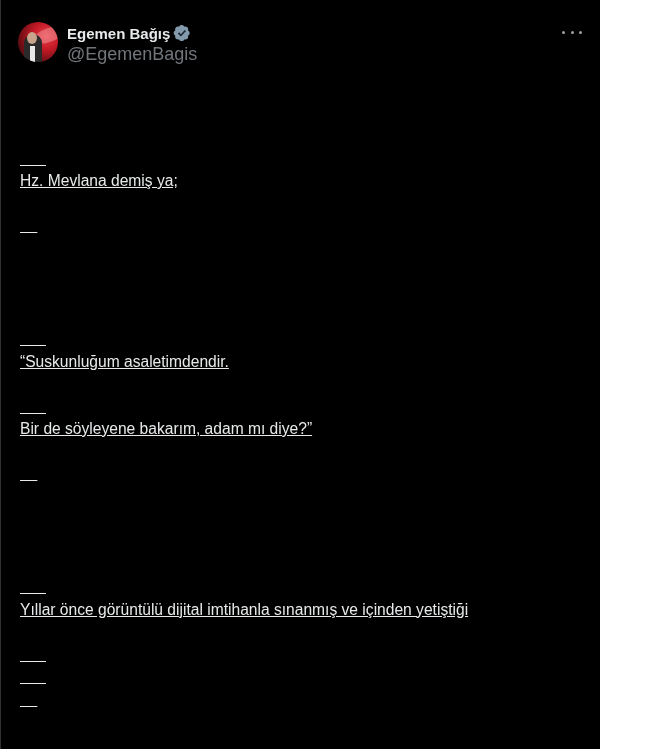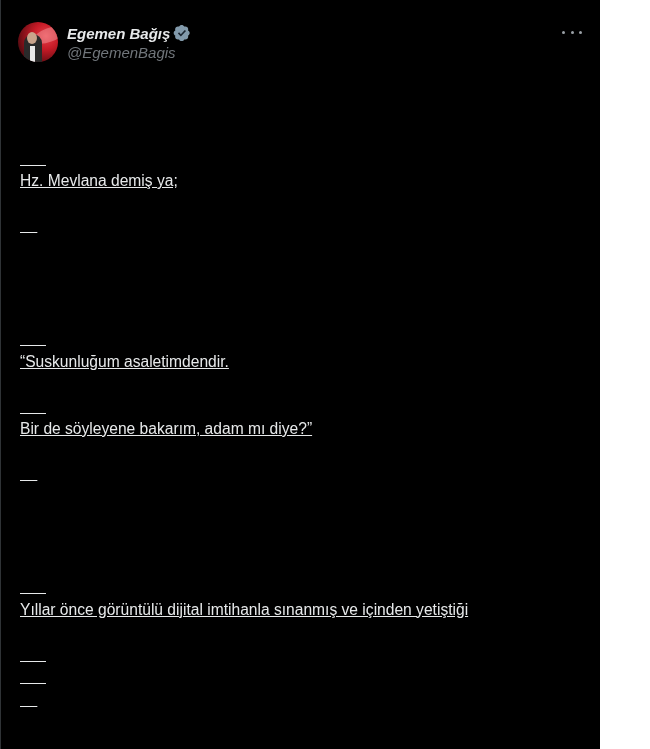--- a/index.html
+++ b/index.html
@@ -64,43 +64,43 @@
   .avatar .shirt {
     position: absolute;
     left: 12px; top: 24px;
     width: 5px; height: 16px;
     background: #e8e8e8;
   }
   .names {
     position: absolute;
     left: 49px;
     top: 1px;
-    font-style: italic;
   }
   .display-name-row {
     display: flex;
     align-items: center;
     height: 20px;
   }
   .display-name {
     font-weight: bold;
     font-size: 15px;
     color: #e7e9ea;
     letter-spacing: 0;
   }
   .verified-icon {
     margin-left: 3px;
     width: 18px;
     height: 18px;
     display: inline-block;
   }
   .handle {
-    font-size: 15px;
+    font-size: 18px;
     color: #71767b;
     margin-top: 1px;
+    text-align: center;
   }
   .more-button {
     position: absolute;
     right: 2px;
     top: 4px;
     width: 20px;
     height: 12px;
     display: flex;
     align-items: center;
     justify-content: space-between;

